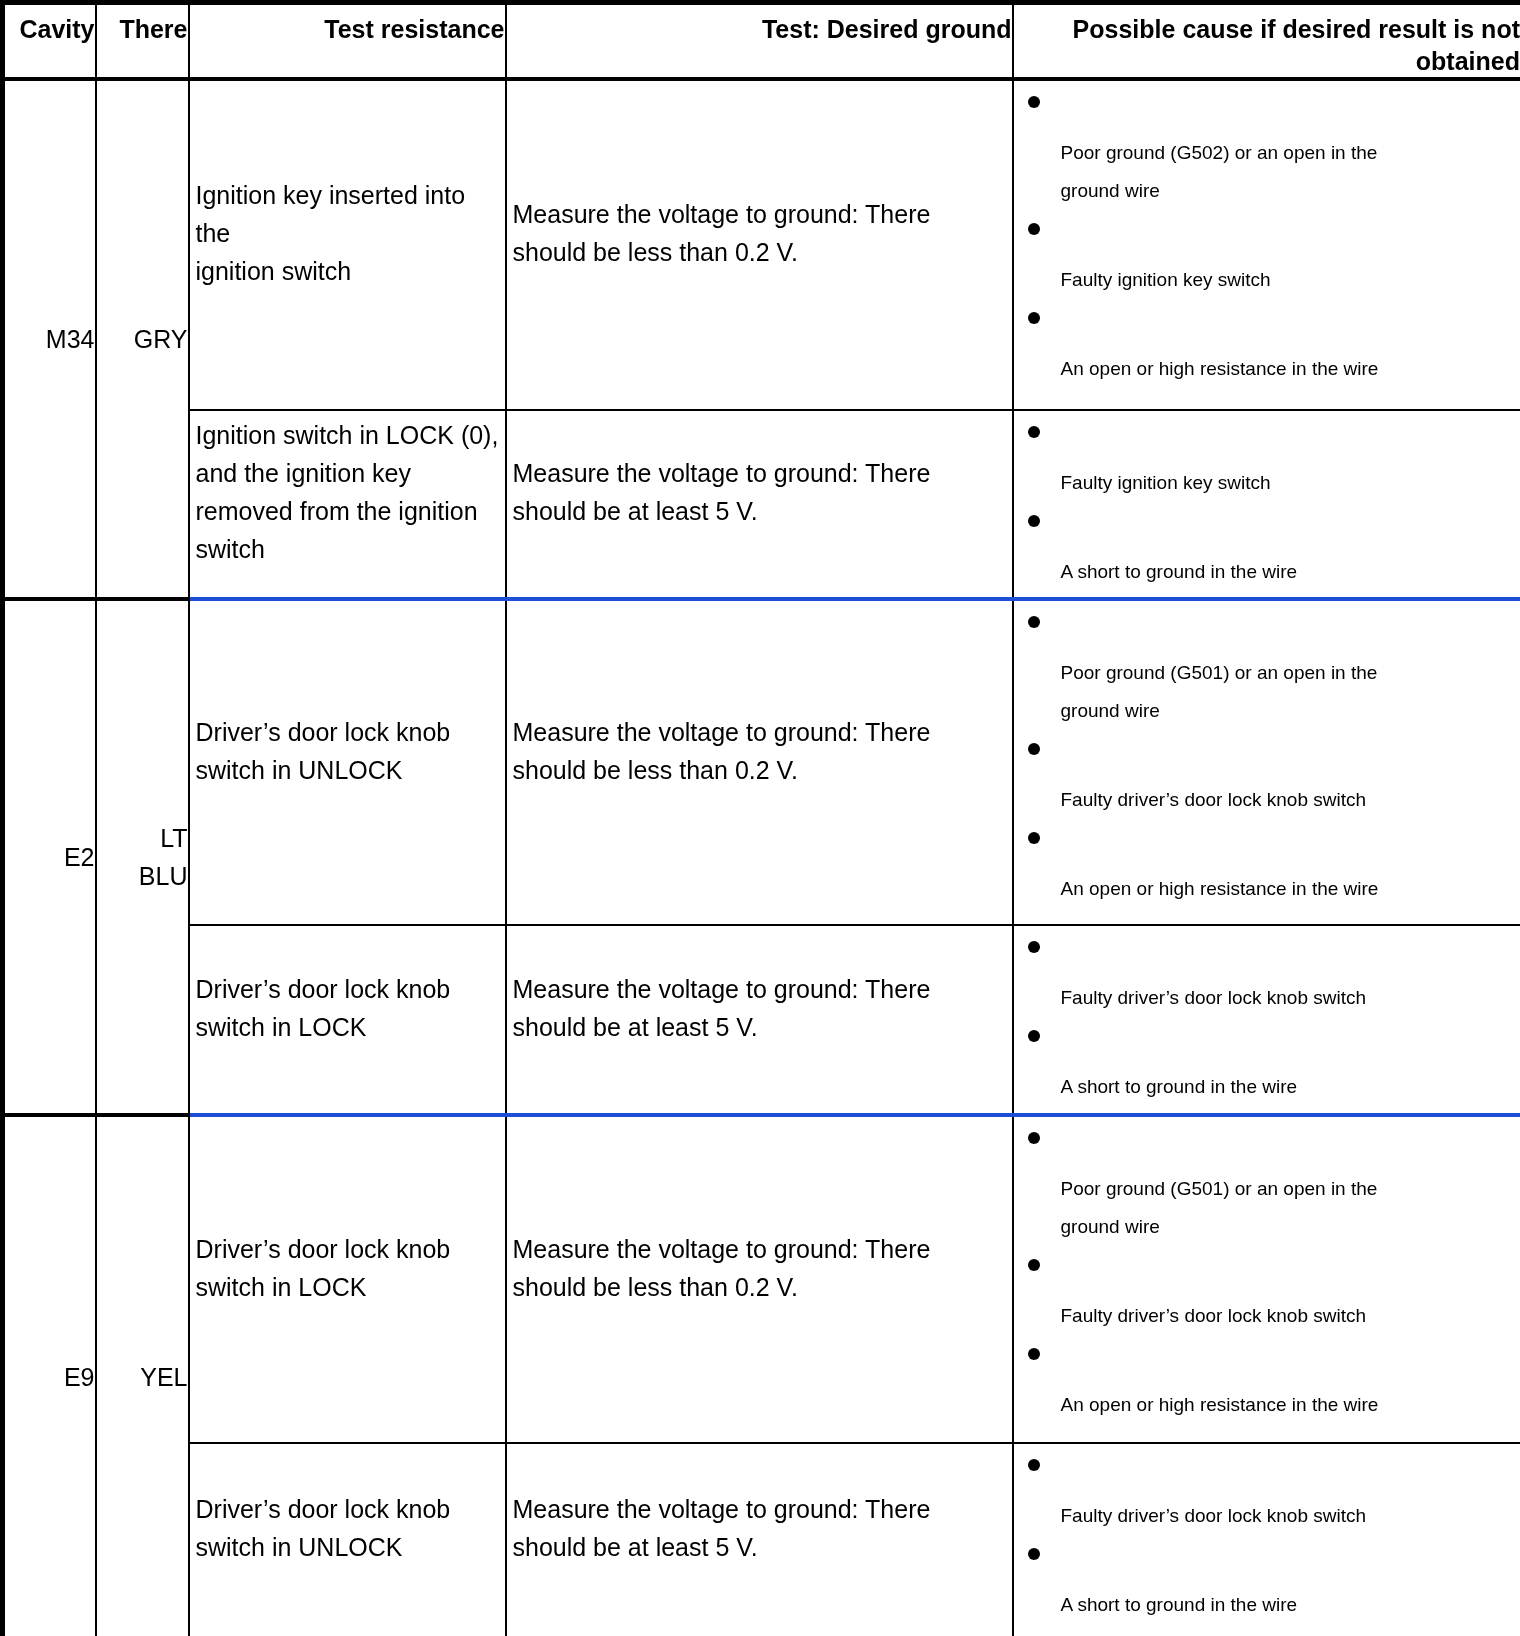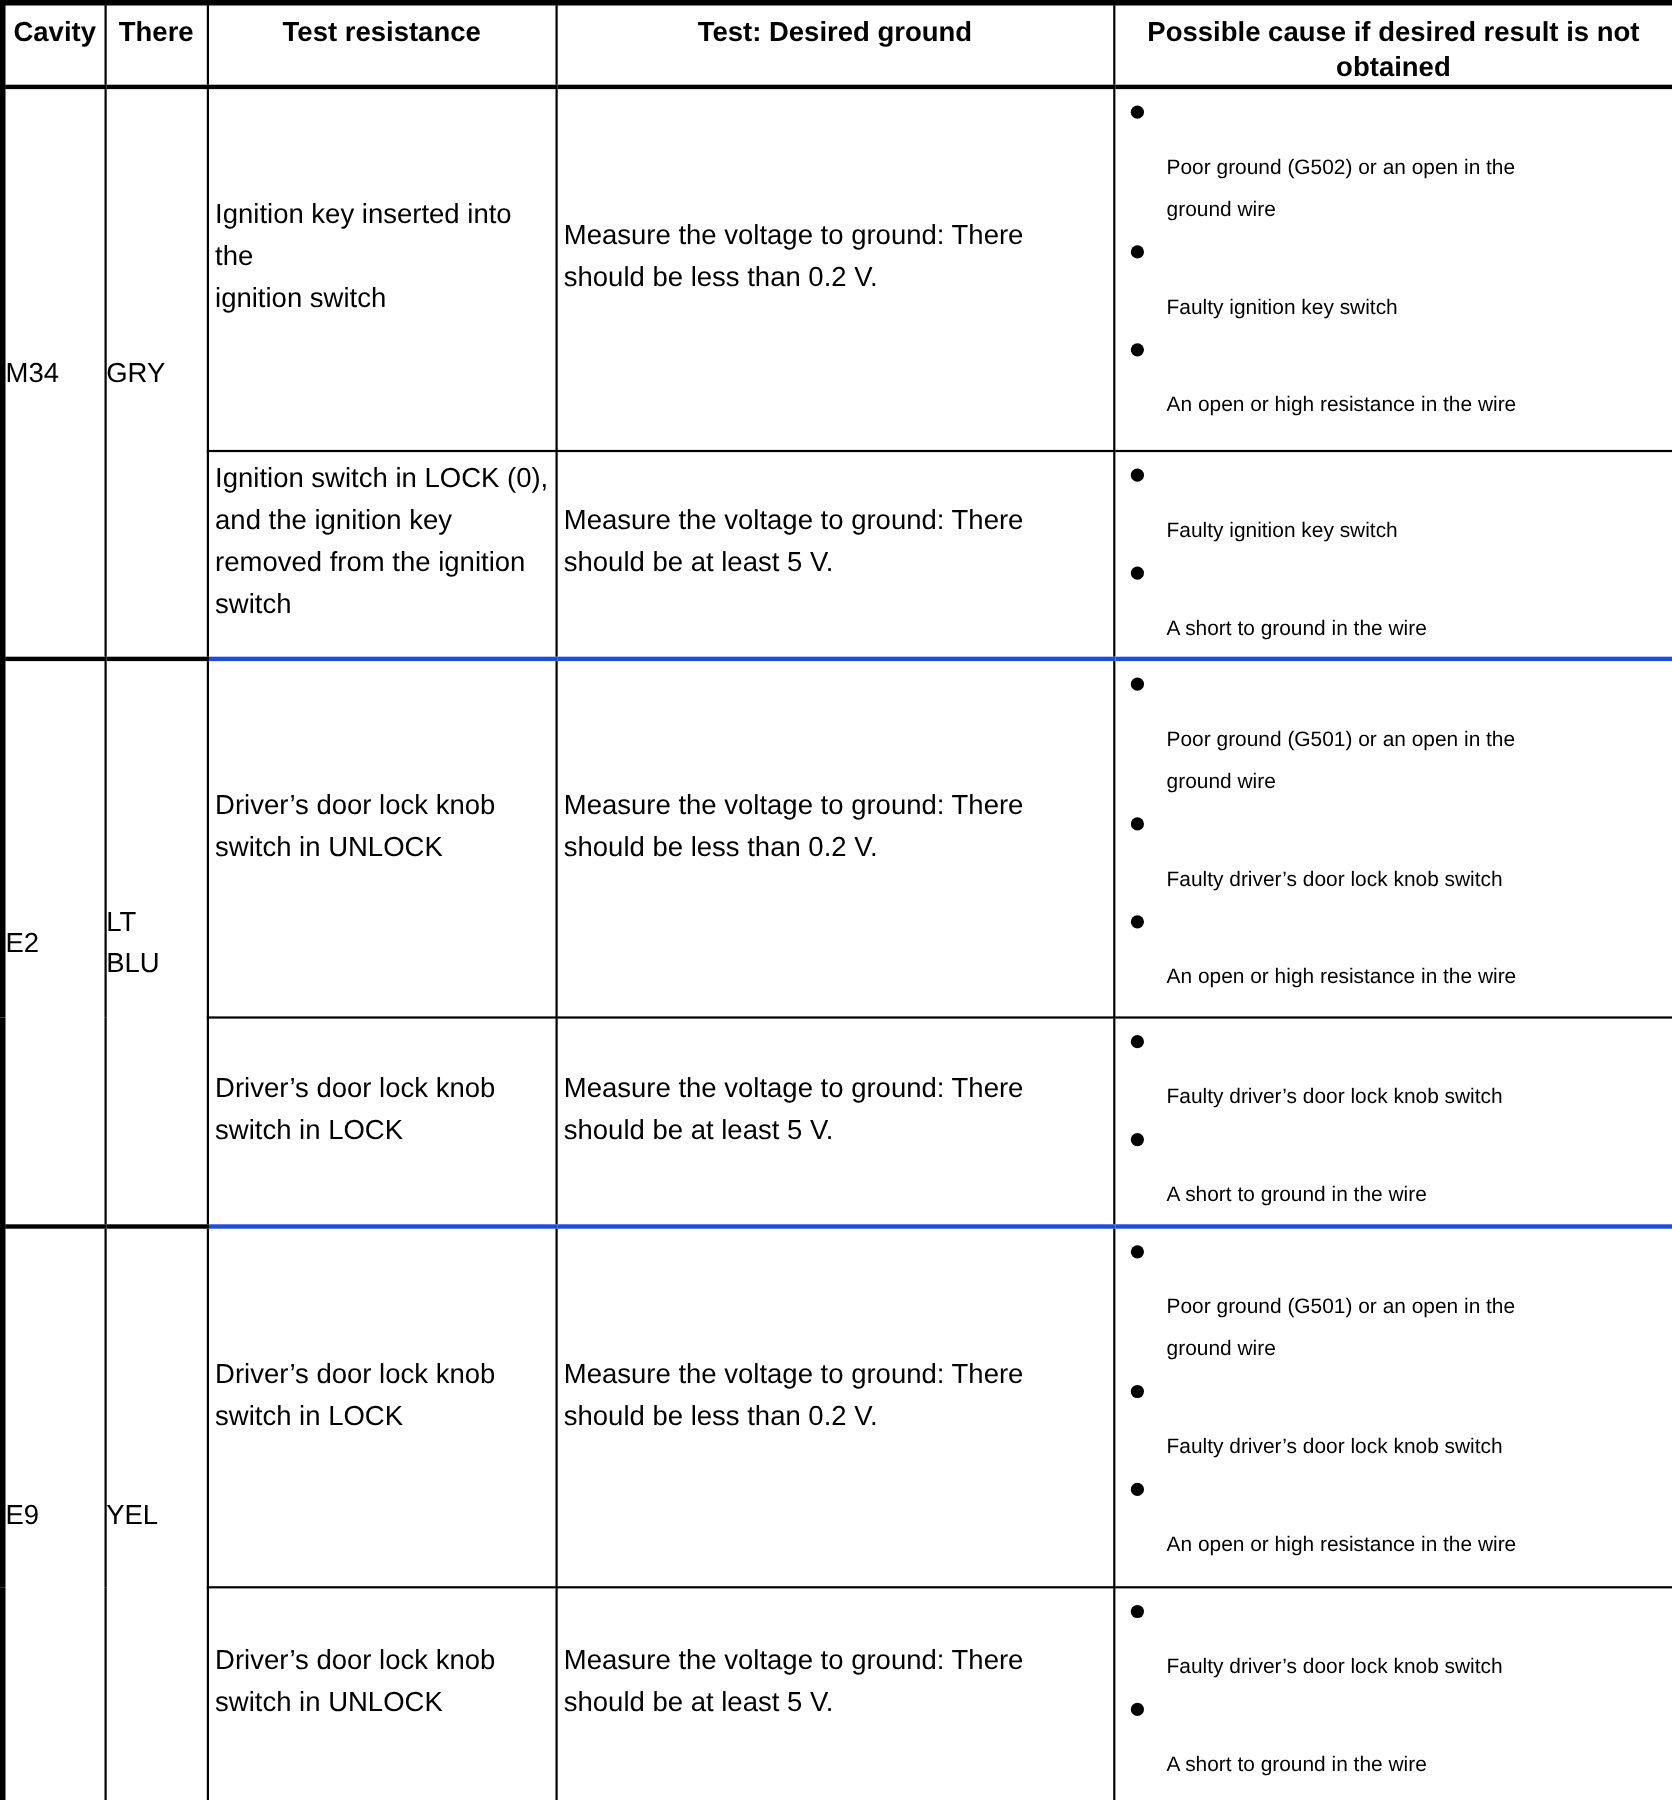--- a/index.html
+++ b/index.html
@@ -23,28 +23,28 @@
   }
 
   thead tr { height: 72px; }
   thead th {
     border-bottom: 4px solid #000;
     font-size: 25px;
     line-height: 32px;
     font-weight: bold;
     vertical-align: top;
     padding-top: 8px;
-    text-align: center;
+    text-align: right;
     white-space: pre-line;
   }
 
   td { font-size: 25px; }
 
   td.cavity, td.wire {
-    text-align: left;
+    text-align: right;
     vertical-align: middle;
     line-height: 38px;
     white-space: pre-line;
     border-bottom: 4px solid #000;
   }
 
   td.cond, td.result {
     vertical-align: middle;
     line-height: 38px;
     white-space: pre-line;

